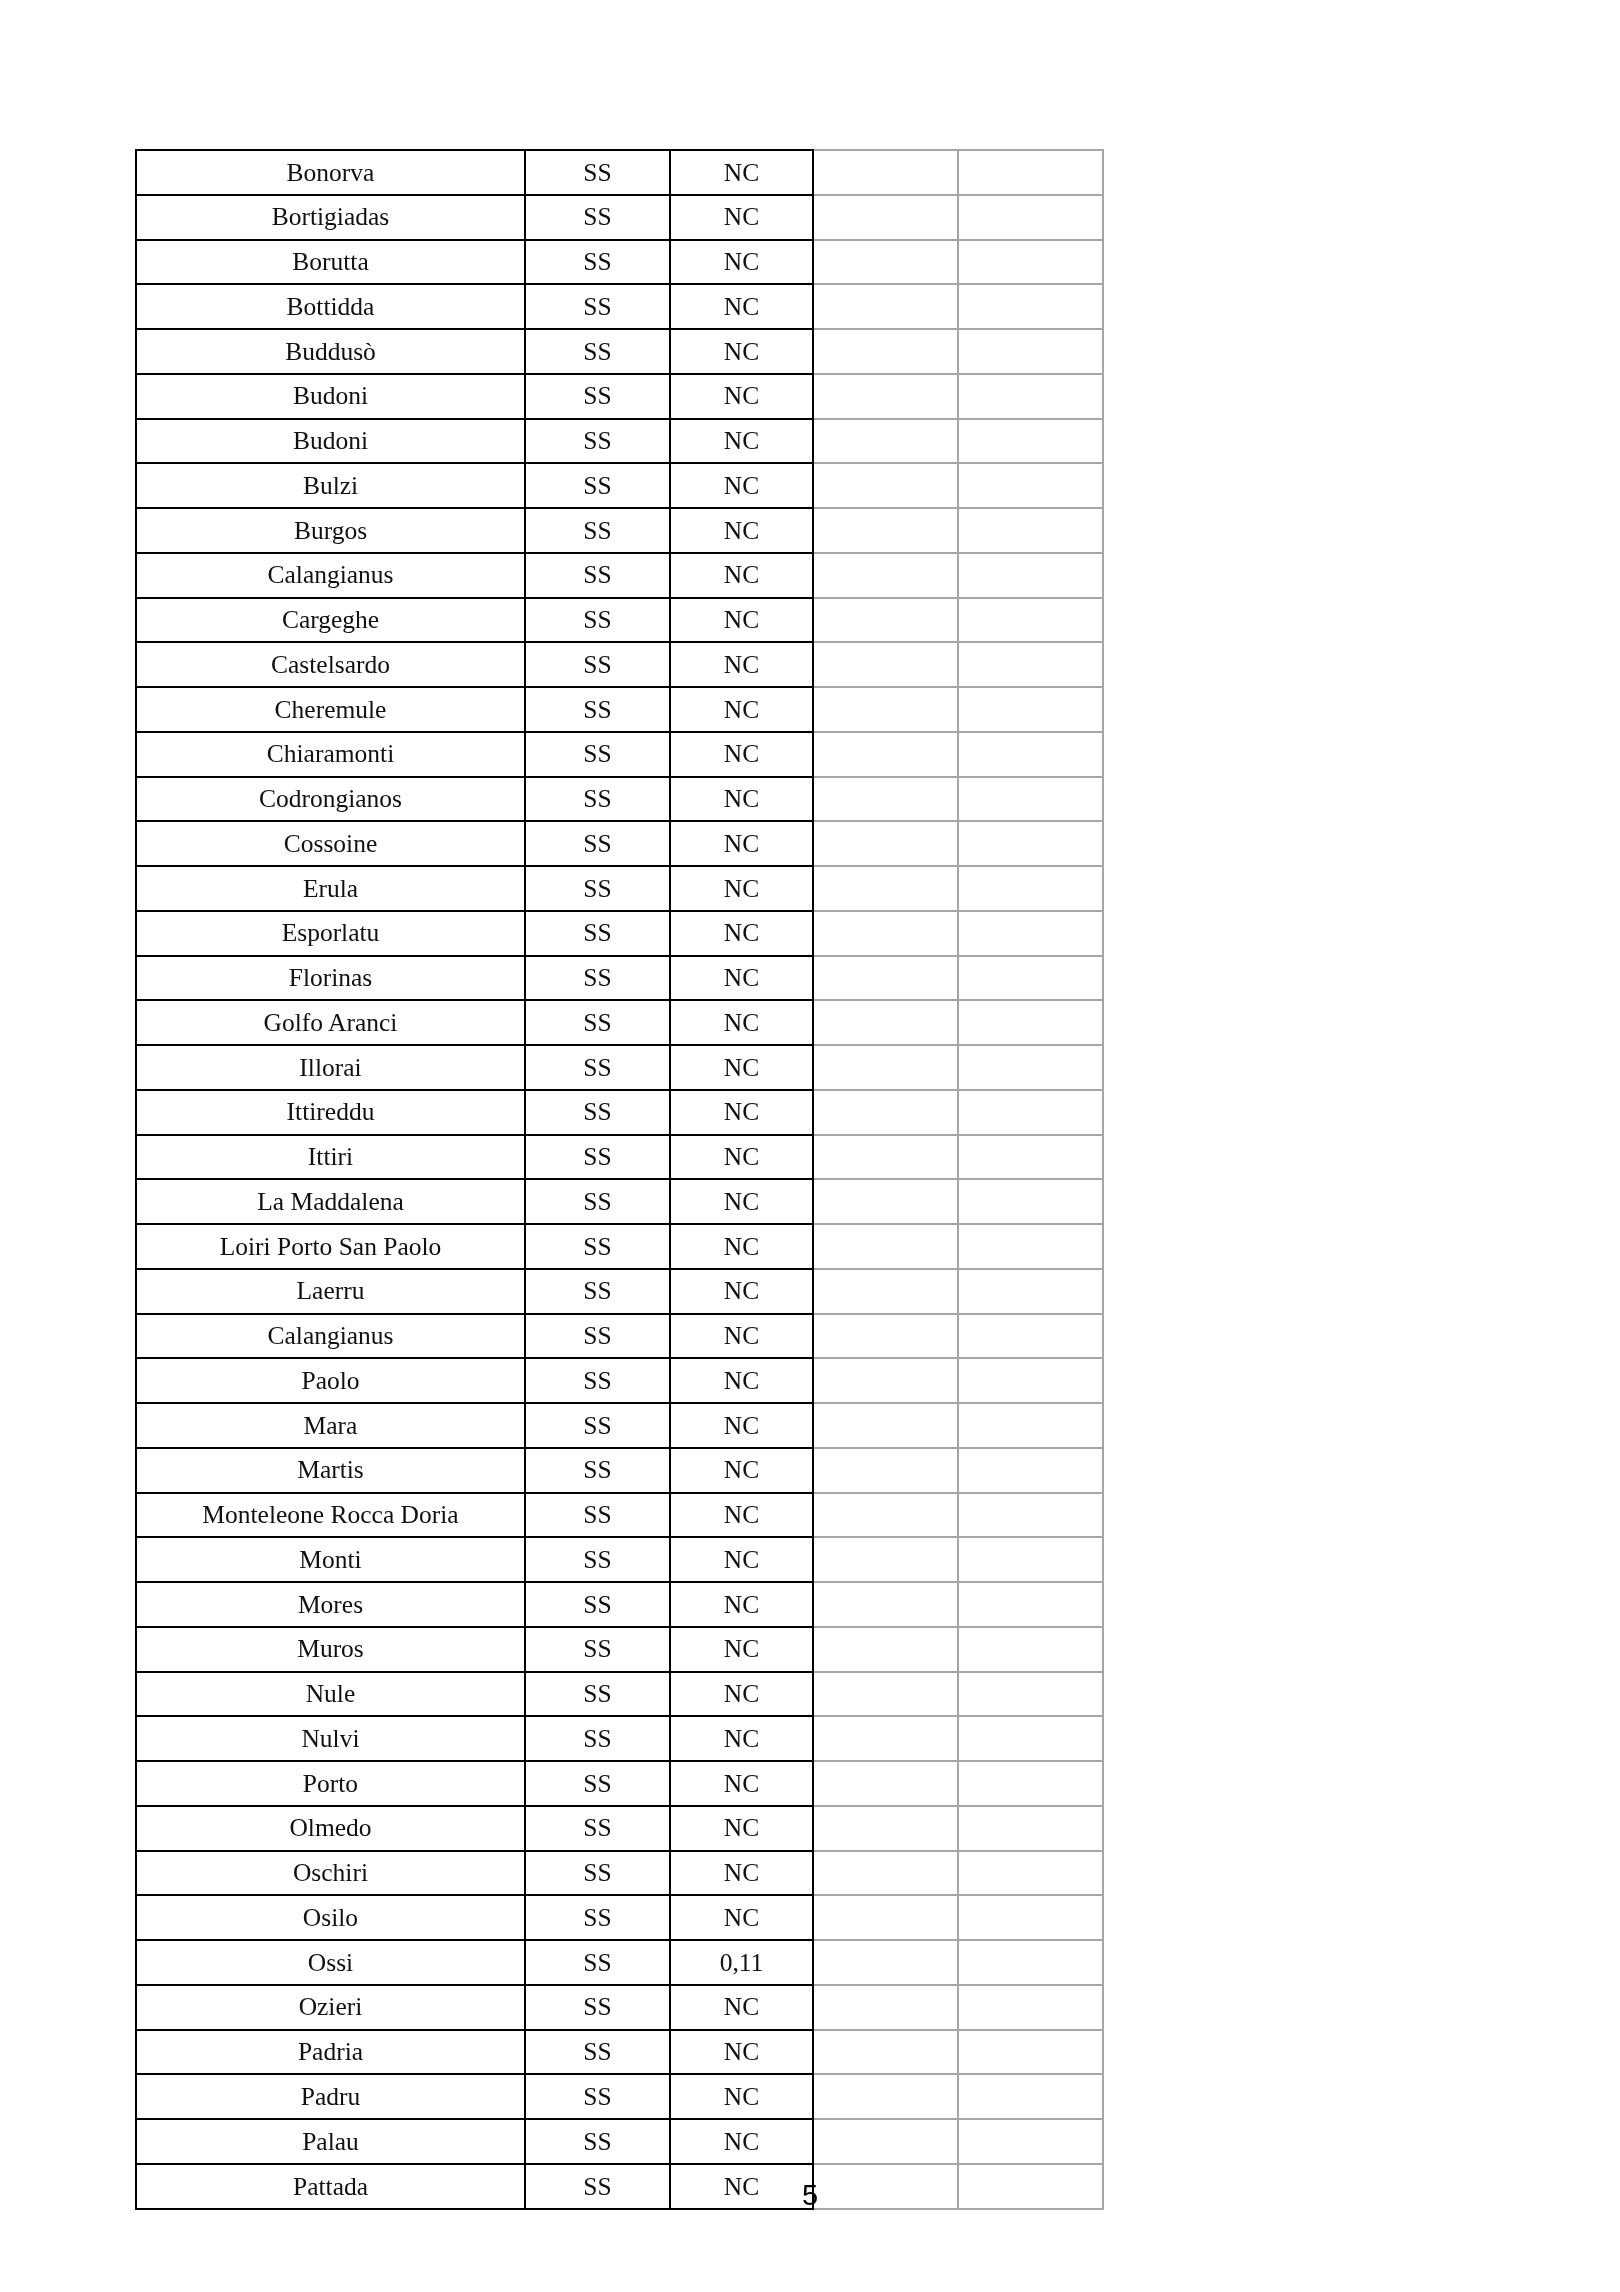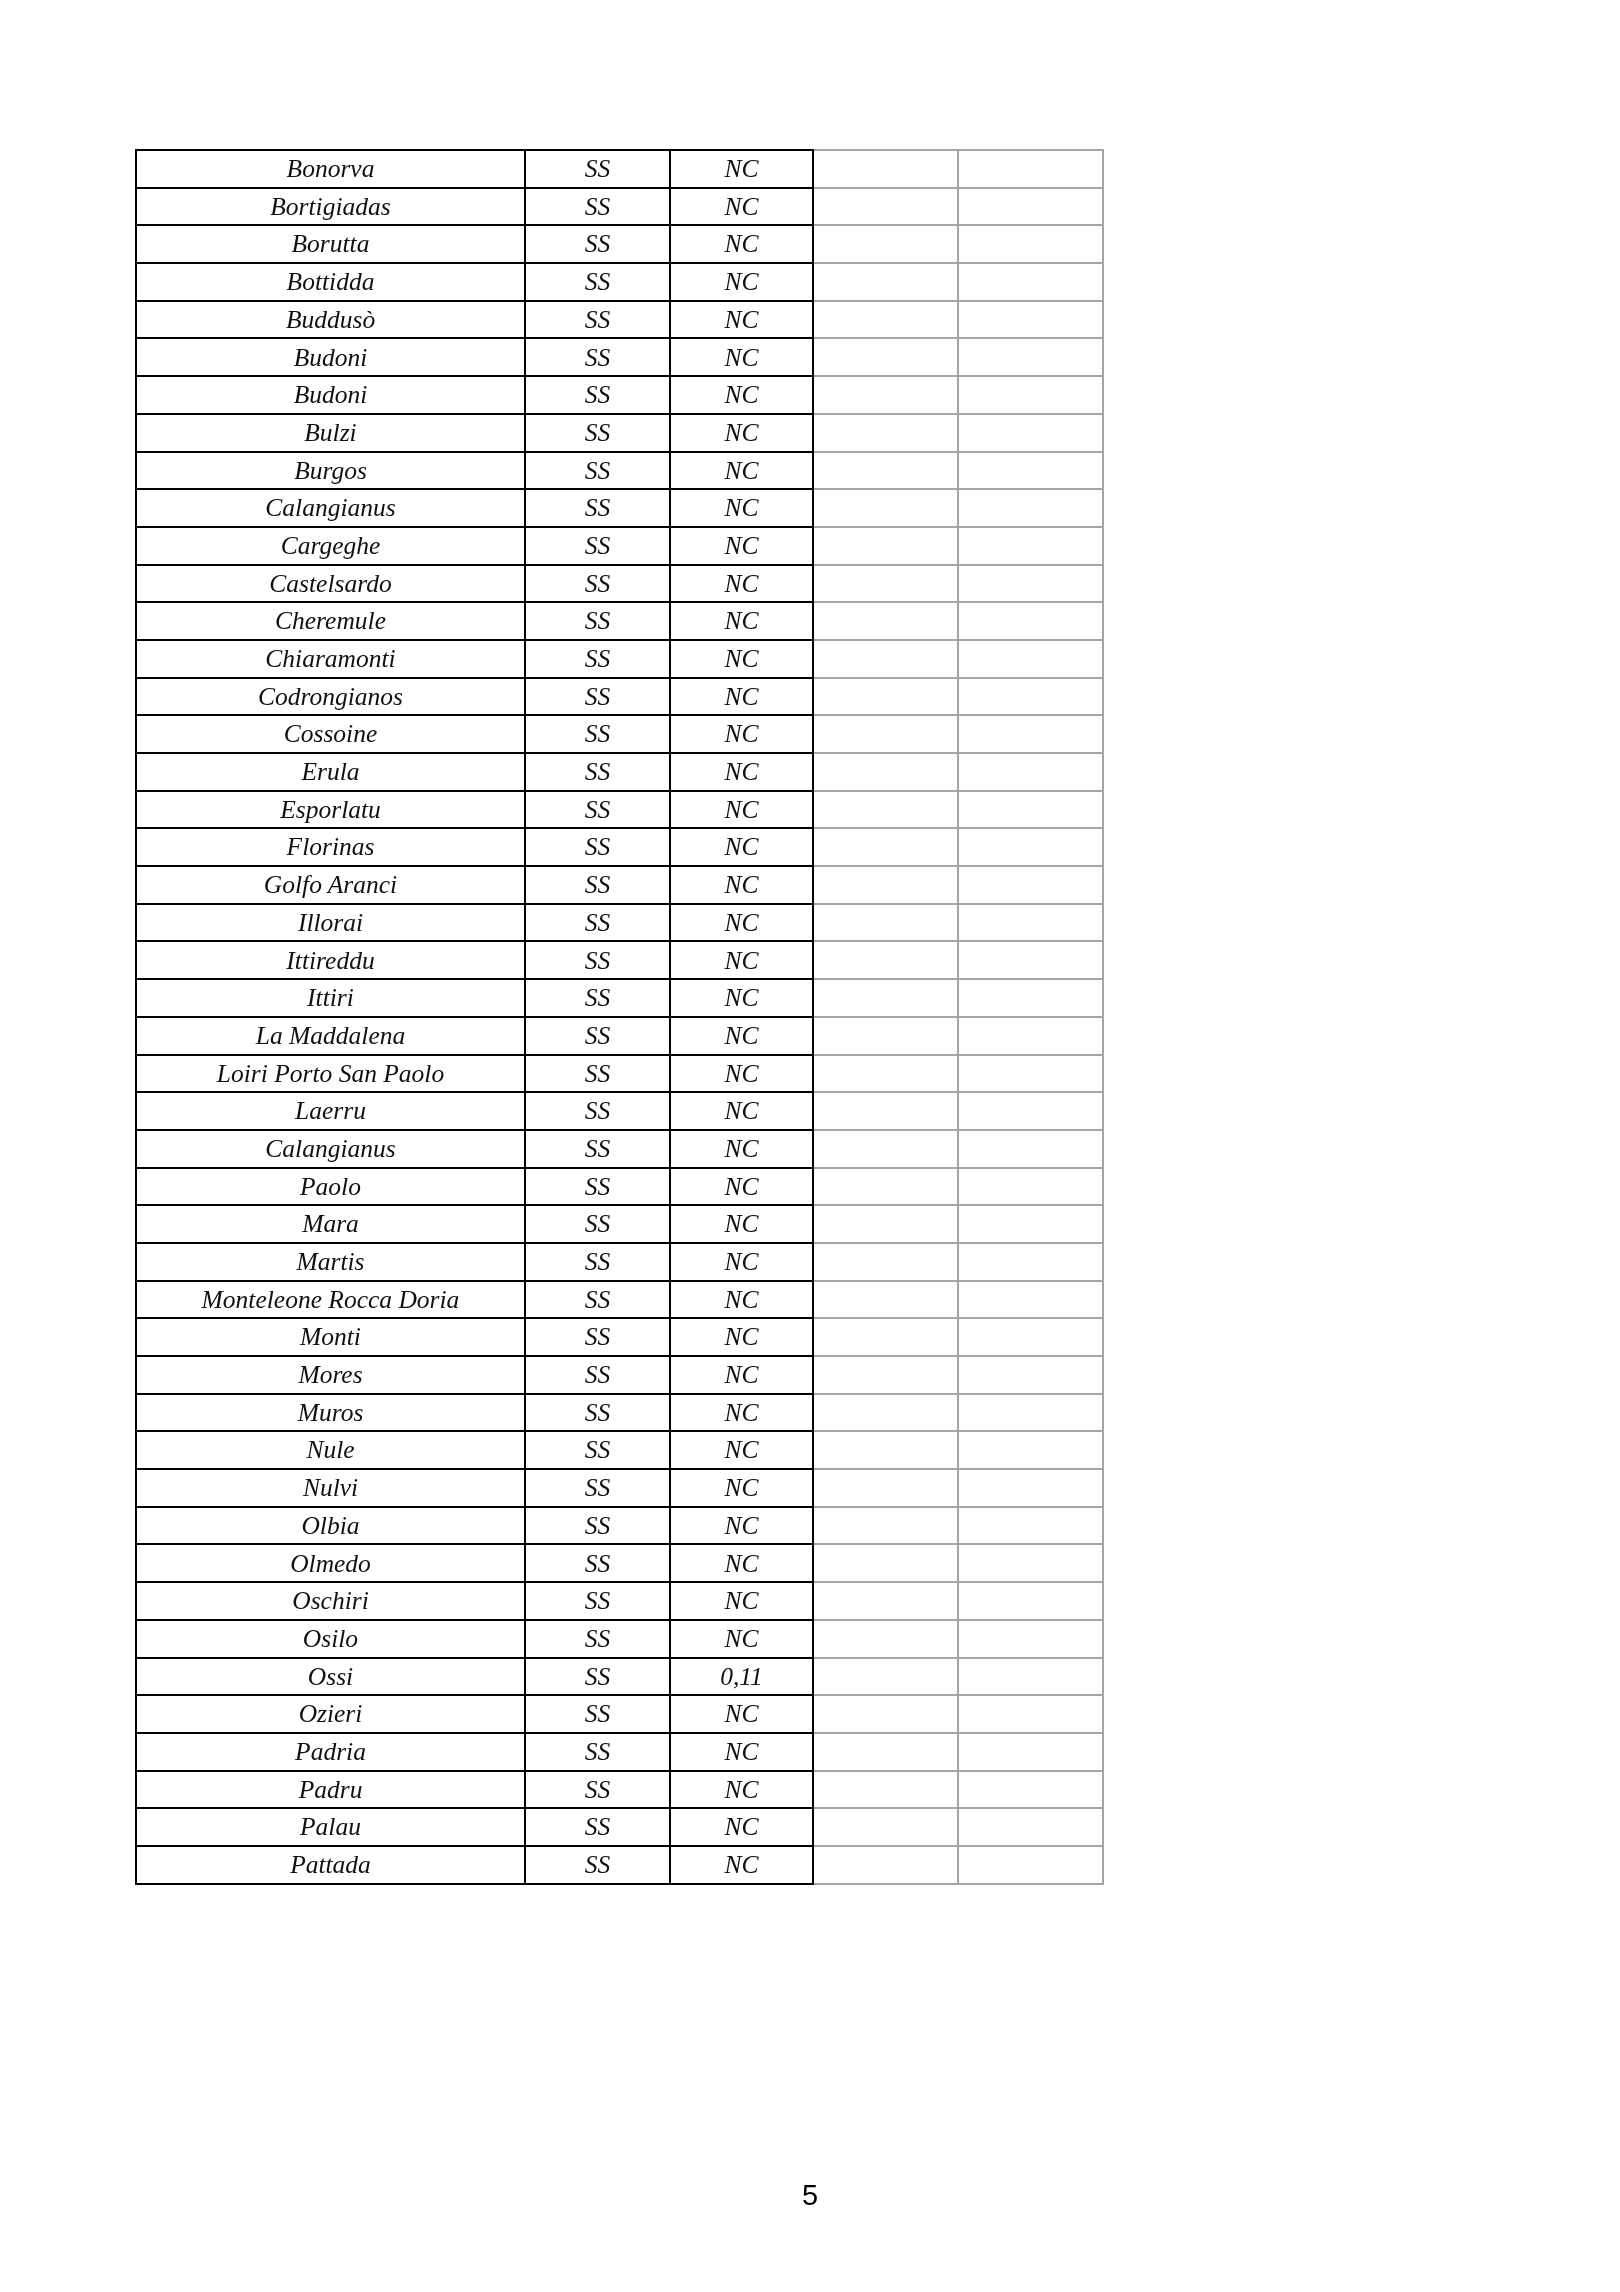--- a/index.html
+++ b/index.html
@@ -13,24 +13,23 @@
     font-family: "Liberation Serif", "DejaVu Serif", serif;
     color: #111111;
     overflow: hidden;
   }
 
   table.muni {
     position: absolute;
     left: 135px;
     top: 149px;
     width: 967px;
-    height: 1736px;
+    height: 2061px;
     border-collapse: collapse;
     table-layout: fixed;
-    font-style: italic;
   }
 
   table.muni td {
     padding: 0;
     text-align: center;
     vertical-align: middle;
     font-size: 25.5px;
     line-height: 1;
     color: #111111;
     overflow: hidden;
@@ -315,21 +314,21 @@
           <td class="g"></td>
         </tr>
         <tr>
           <td class="b">Nulvi</td>
           <td class="b">SS</td>
           <td class="b">NC</td>
           <td class="g"></td>
           <td class="g"></td>
         </tr>
         <tr>
-          <td class="b">Olbia</td>
+          <td class="b">Porto</td>
           <td class="b">SS</td>
           <td class="b">NC</td>
           <td class="g"></td>
           <td class="g"></td>
         </tr>
         <tr>
           <td class="b">Olmedo</td>
           <td class="b">SS</td>
           <td class="b">NC</td>
           <td class="g"></td>

